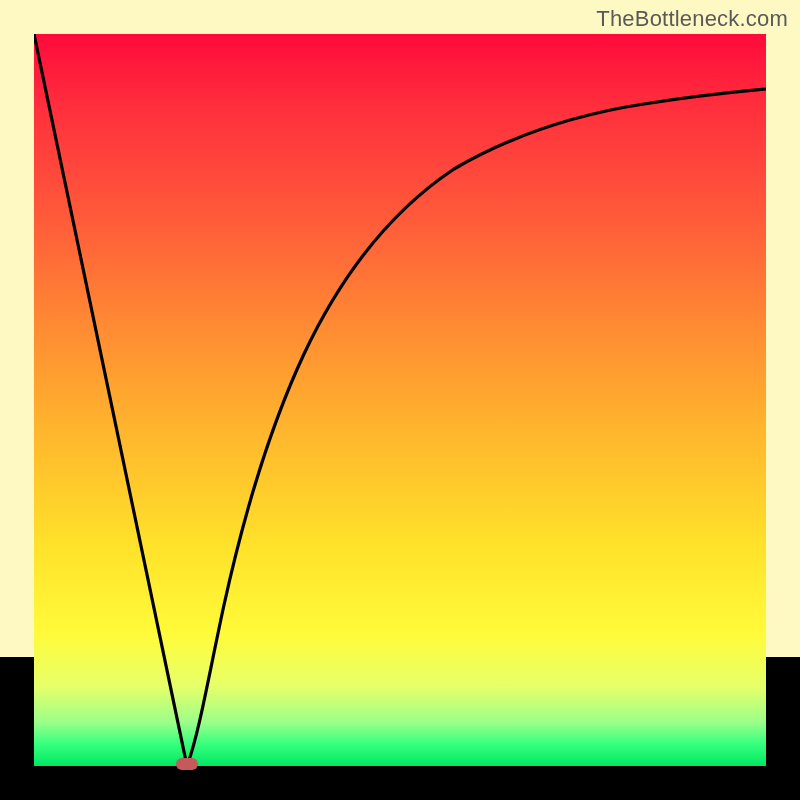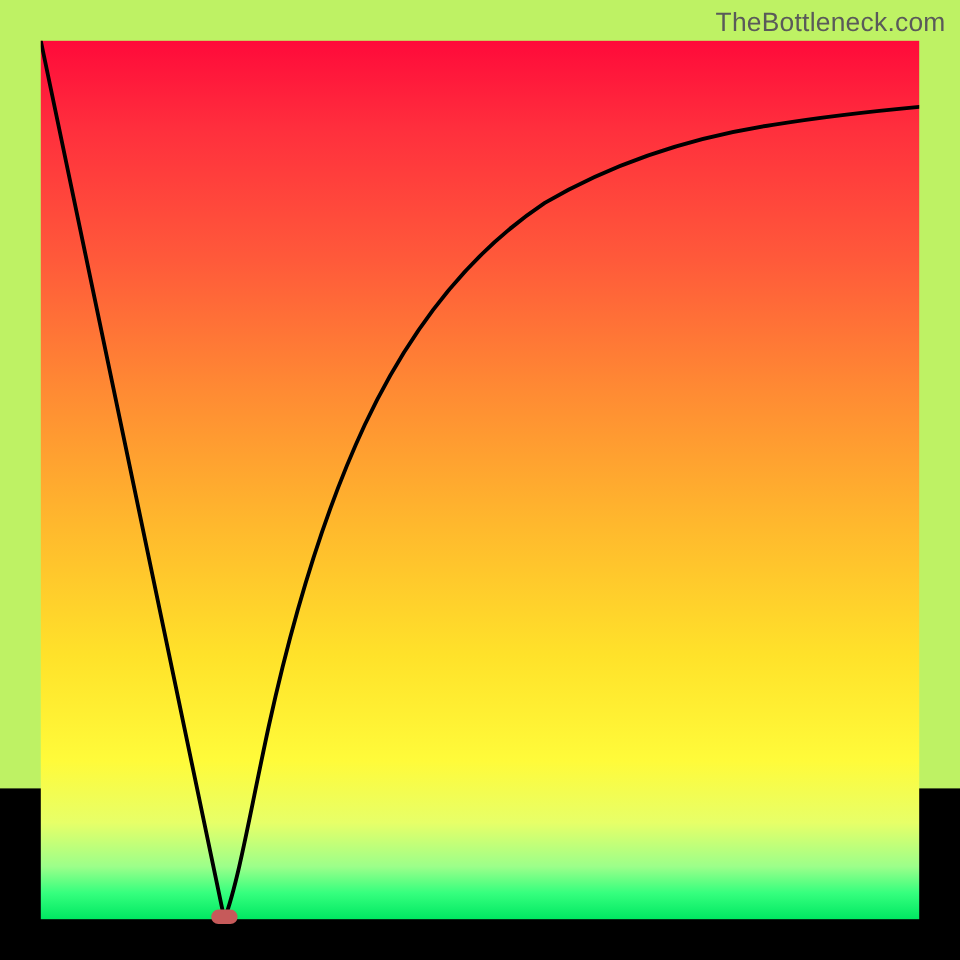--- a/index.html
+++ b/index.html
@@ -8,21 +8,21 @@
     width: 800px;
     height: 800px;
     overflow: hidden;
     background: #000;
     font-family: Arial, Helvetica, sans-serif;
   }
   .frame {
     position: relative;
     width: 800px;
     height: 657px;
-    background: #bef264;
+    background: #fef9c3;
   }
   .plot {
     position: absolute;
     left: 34px;
     top: 34px;
     width: 732px;
     height: 732px;
     
     background: linear-gradient(
       to bottom,

